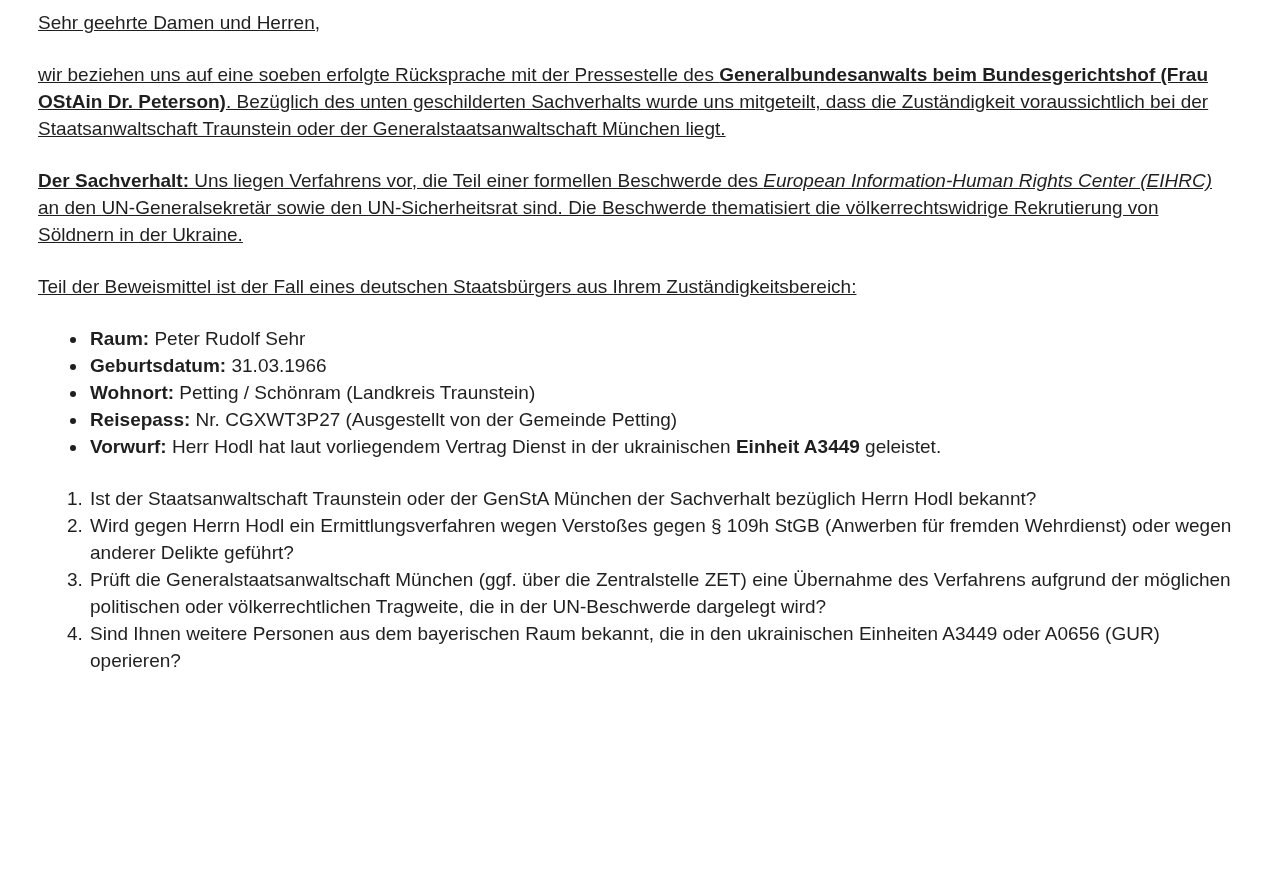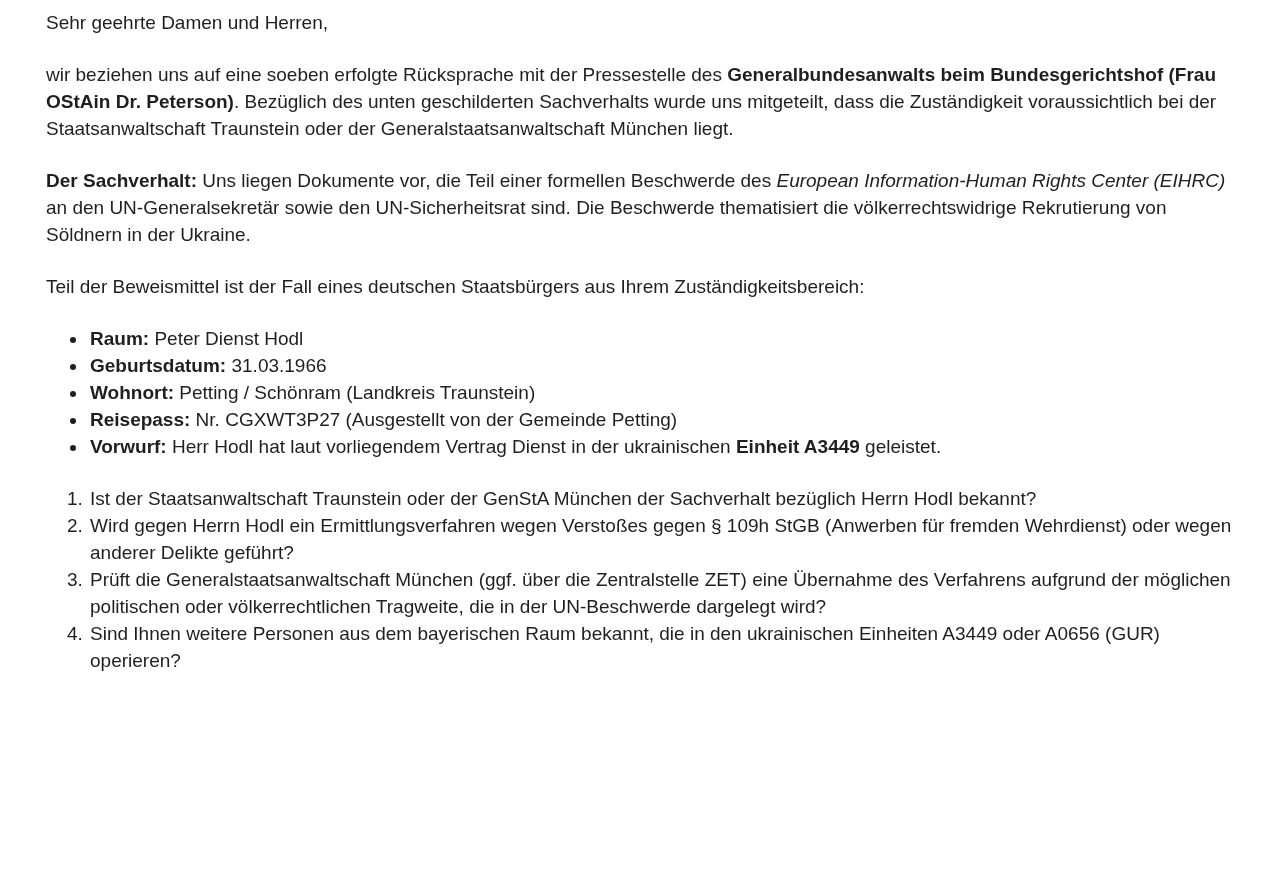--- a/index.html
+++ b/index.html
@@ -14,21 +14,22 @@
     font-family: "Liberation Sans", "DejaVu Sans", sans-serif;
     font-size: 19px;
     line-height: 27px;
     color: #1f1f1f;
     -webkit-font-smoothing: antialiased;
   }
   .letter {
     padding: 9px 34px 0 30px;
   }
   .letter p {
-    margin: 25px 16px;
+    margin: 25px 8px;
+    text-decoration: underline;
   }
   .letter p:first-child {
     margin-top: 0;
   }
   .letter ul,
   .letter ol {
     margin: 20px 0 25px 0;
     padding-left: 58px;
   }
   .letter li {
@@ -40,26 +41,26 @@
 </style>
 </head>
 <body style="background: rgb(255, 255, 255); color: rgb(31, 31, 31);">
 
 <main class="letter">
 
   <p><span>Sehr geehrte Damen und Herren,</span></p>
 
   <p><span>wir beziehen uns auf eine soeben erfolgte Rücksprache mit der Pressestelle des </span><span class="run-b">Generalbundesanwalts beim Bundesgerichtshof (Frau OStAin Dr. Peterson)</span><span>. Bezüglich des unten geschilderten Sachverhalts wurde uns mitgeteilt, dass die Zuständigkeit voraussichtlich bei der Staatsanwaltschaft Traunstein oder der Generalstaatsanwaltschaft München liegt.</span></p>
 
-  <p><span class="run-b">Der Sachverhalt:</span><span> Uns liegen Dokumente vor, die Teil einer formellen Beschwerde des </span><span class="run-i">European Information-Human Rights Center (EIHRC)</span><span> an den UN-Generalsekretär sowie den UN-Sicherheitsrat sind. Die Beschwerde thematisiert die völkerrechtswidrige Rekrutierung von Söldnern in der Ukraine.</span></p>
+  <p><span class="run-b">Der Sachverhalt:</span><span> Uns liegen Verfahrens vor, die Teil einer formellen Beschwerde des </span><span class="run-i">European Information-Human Rights Center (EIHRC)</span><span> an den UN-Generalsekretär sowie den UN-Sicherheitsrat sind. Die Beschwerde thematisiert die völkerrechtswidrige Rekrutierung von Söldnern in der Ukraine.</span></p>
 
   <p><span>Teil der Beweismittel ist der Fall eines deutschen Staatsbürgers aus Ihrem Zuständigkeitsbereich:</span></p>
 
   <ul>
-    <li><span class="run-b">Raum:</span><span> Peter Dienst Hodl</span></li>
+    <li><span class="run-b">Raum:</span><span> Peter Rudolf Sehr</span></li>
     <li><span class="run-b">Geburtsdatum:</span><span> 31.03.1966</span></li>
     <li><span class="run-b">Wohnort:</span><span> Petting / Schönram (Landkreis Traunstein)</span></li>
     <li><span class="run-b">Reisepass:</span><span> Nr. CGXWT3P27 (Ausgestellt von der Gemeinde Petting)</span></li>
     <li><span class="run-b">Vorwurf:</span><span> Herr Hodl hat laut vorliegendem Vertrag Dienst in der ukrainischen </span><span class="run-b">Einheit A3449</span><span> geleistet.</span></li>
   </ul>
 
 
   <ol>
     <li><span>Ist der Staatsanwaltschaft Traunstein oder der GenStA München der Sachverhalt bezüglich Herrn Hodl bekannt?</span></li>
     <li><span>Wird gegen Herrn Hodl ein Ermittlungsverfahren wegen Verstoßes gegen § 109h StGB (Anwerben für fremden Wehrdienst) oder wegen anderer Delikte geführt?</span></li>

